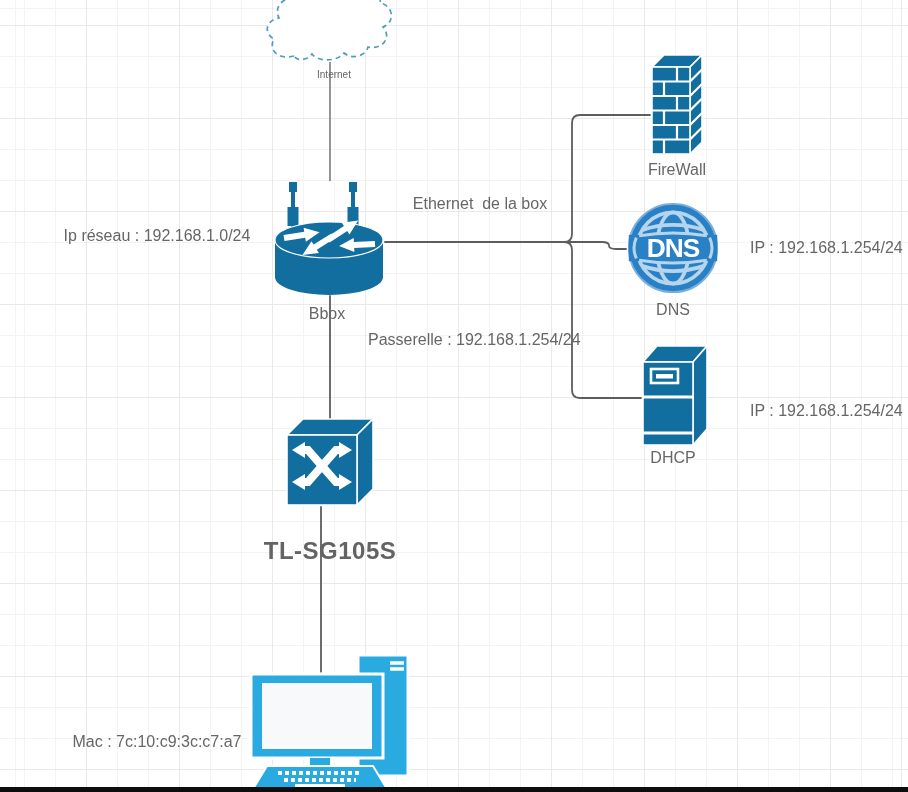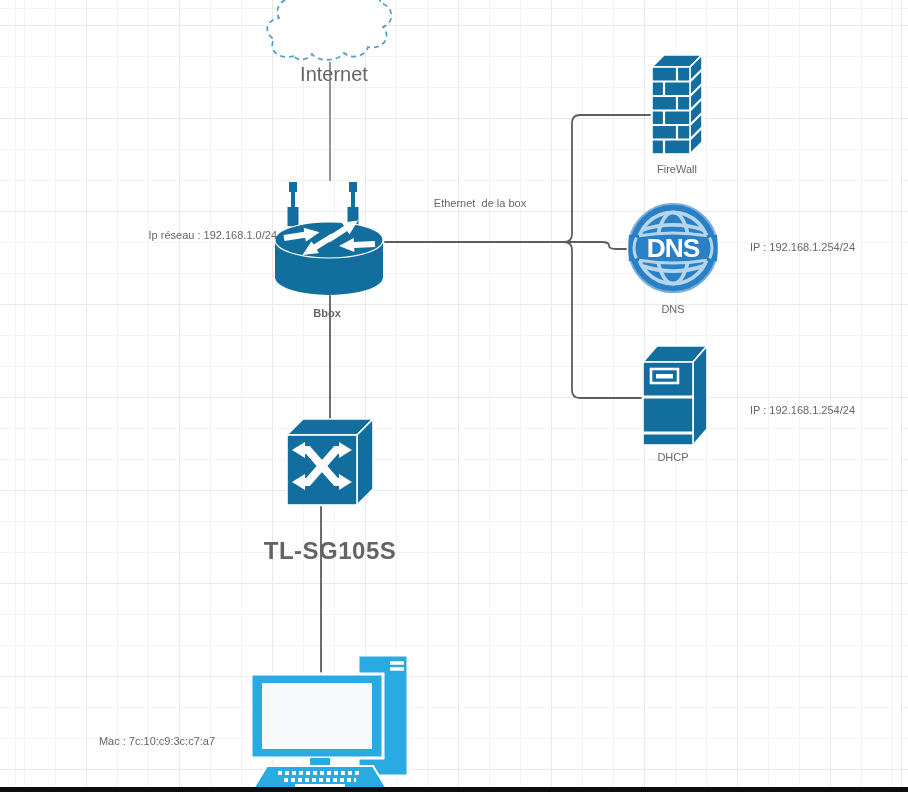--- a/index.html
+++ b/index.html
@@ -8,21 +8,21 @@
     background-color:#ffffff;
     background-image:
       repeating-linear-gradient(to right,#e9e9e9 0 1px,transparent 1px 93px),
       repeating-linear-gradient(to bottom,#e9e9e9 0 1px,transparent 1px 93px),
       repeating-linear-gradient(to right,#f3f3f3 0 1px,transparent 1px 31px),
       repeating-linear-gradient(to bottom,#f3f3f3 0 1px,transparent 1px 31px);
     background-position:-7px 25px,24px 25px,24px 25px,24px 25px;
     font-family:"Liberation Sans","DejaVu Sans",sans-serif;
   }
   .abs{position:absolute;}
-  .lbl{position:absolute;color:#666666;font-size:11px;line-height:15.5px;text-align:center;white-space:pre;}
+  .lbl{position:absolute;color:#666666;font-size:16px;line-height:15.5px;text-align:center;white-space:pre;}
   .lbl.left{text-align:left;}
   .lbl.big{font-size:24px;font-weight:bold;color:#636363;letter-spacing:0.5px;}
   svg{display:block;overflow:visible;}
   #bottom-bar{position:absolute;left:0;top:787px;width:908px;height:5px;background:#0d0d0d;}
 </style>
 </head>
 <body>
 
 <div id="canvas">
 
@@ -47,21 +47,21 @@
              C 7 28 19 17 32 21
              C 34 9 51 4 59 13
              C 66 2 85 2 91 13
              C 101 6 116 12 114 25
              C 127 27 130 44 117 49
              C 126 59 117 72 102 69
              C 100 78 86 82 78 75
              C 71 84 52 84 46 76
              C 41 83 31 83 28 78 Z" fill="#ffffff" stroke-dasharray="5 4" stroke-width="1.7" stroke="#4f9bc8"></path>
   </svg>
-  <div class="lbl" style="left:284px;top:67px;width:100px;font-size:20px;">Internet</div>
+  <div class="lbl" style="left:284px;top:67px;width:100px;font-size:10px;">Internet</div>
 
   <svg class="abs" style="left:273px;top:181px" width="112" height="116" viewBox="0 0 110 116">
     <g fill="#116e9e">
       <rect x="15" y="1" width="8" height="10"></rect>
       <rect x="17" y="10" width="4" height="38"></rect>
       <rect x="13.5" y="26" width="11" height="19"></rect>
       <rect x="75" y="1" width="8" height="10"></rect>
       <rect x="77" y="10" width="4" height="38"></rect>
       <rect x="73.5" y="26" width="11" height="19"></rect>
       <path d="M1 59 V96 A54 18 0 0 0 109 96 V59 A54 18 0 0 0 1 59 Z"></path>
@@ -70,24 +70,25 @@
     <defs>
       <path id="arr" d="M0 -3 H21 V-7 L36 0 L21 7 V3 H0 Z"></path>
     </defs>
     <g fill="#ffffff">
       <use href="#arr" transform="translate(10,57) rotate(-9)"></use>
       <use href="#arr" transform="translate(54,59) rotate(-33)"></use>
       <use href="#arr" transform="translate(59,55) rotate(148)"></use>
       <use href="#arr" transform="translate(101,63) rotate(177)"></use>
     </g>
   </svg>
-  <div class="lbl" style="left:287px;top:306px;width:80px;font-weight:bold;">Bbox</div>
-  <div class="lbl" style="left:37px;top:228px;width:240px;text-align:right;">Ip réseau : 192.168.1.0/24</div>
+  <div class="lbl" style="left:287px;top:306px;width:80px;">Bbox</div>
+  <div class="lbl" style="left:37px;top:228px;width:240px;">Ip réseau : 192.168.1.0/24</div>
   <div class="lbl" style="left:398px;top:196px;width:164px;">Ethernet  de la box</div>
   <div class="lbl" style="left:368px;top:301px;width:204px;">
+    <div>Passerelle : 192.168.1.254/24</div>
   </div>
 
   <svg class="abs" style="left:652px;top:54px" width="52" height="102" viewBox="0 0 52 102">
     <g fill="#116e9e" stroke="#ffffff" stroke-width="1.6">
       <polygon points="0,13 12,1 50,1 38,13"></polygon>
       <polygon points="38,13 50,1 50,88 38,100"></polygon>
       <rect x="0" y="13" width="38" height="87"></rect>
     </g>
     <g stroke="#ffffff" stroke-width="2.2" fill="none">
       <path d="M0 27.5 H38 M0 42 H38 M0 56.5 H38 M0 71 H38 M0 85.5 H38"></path>

